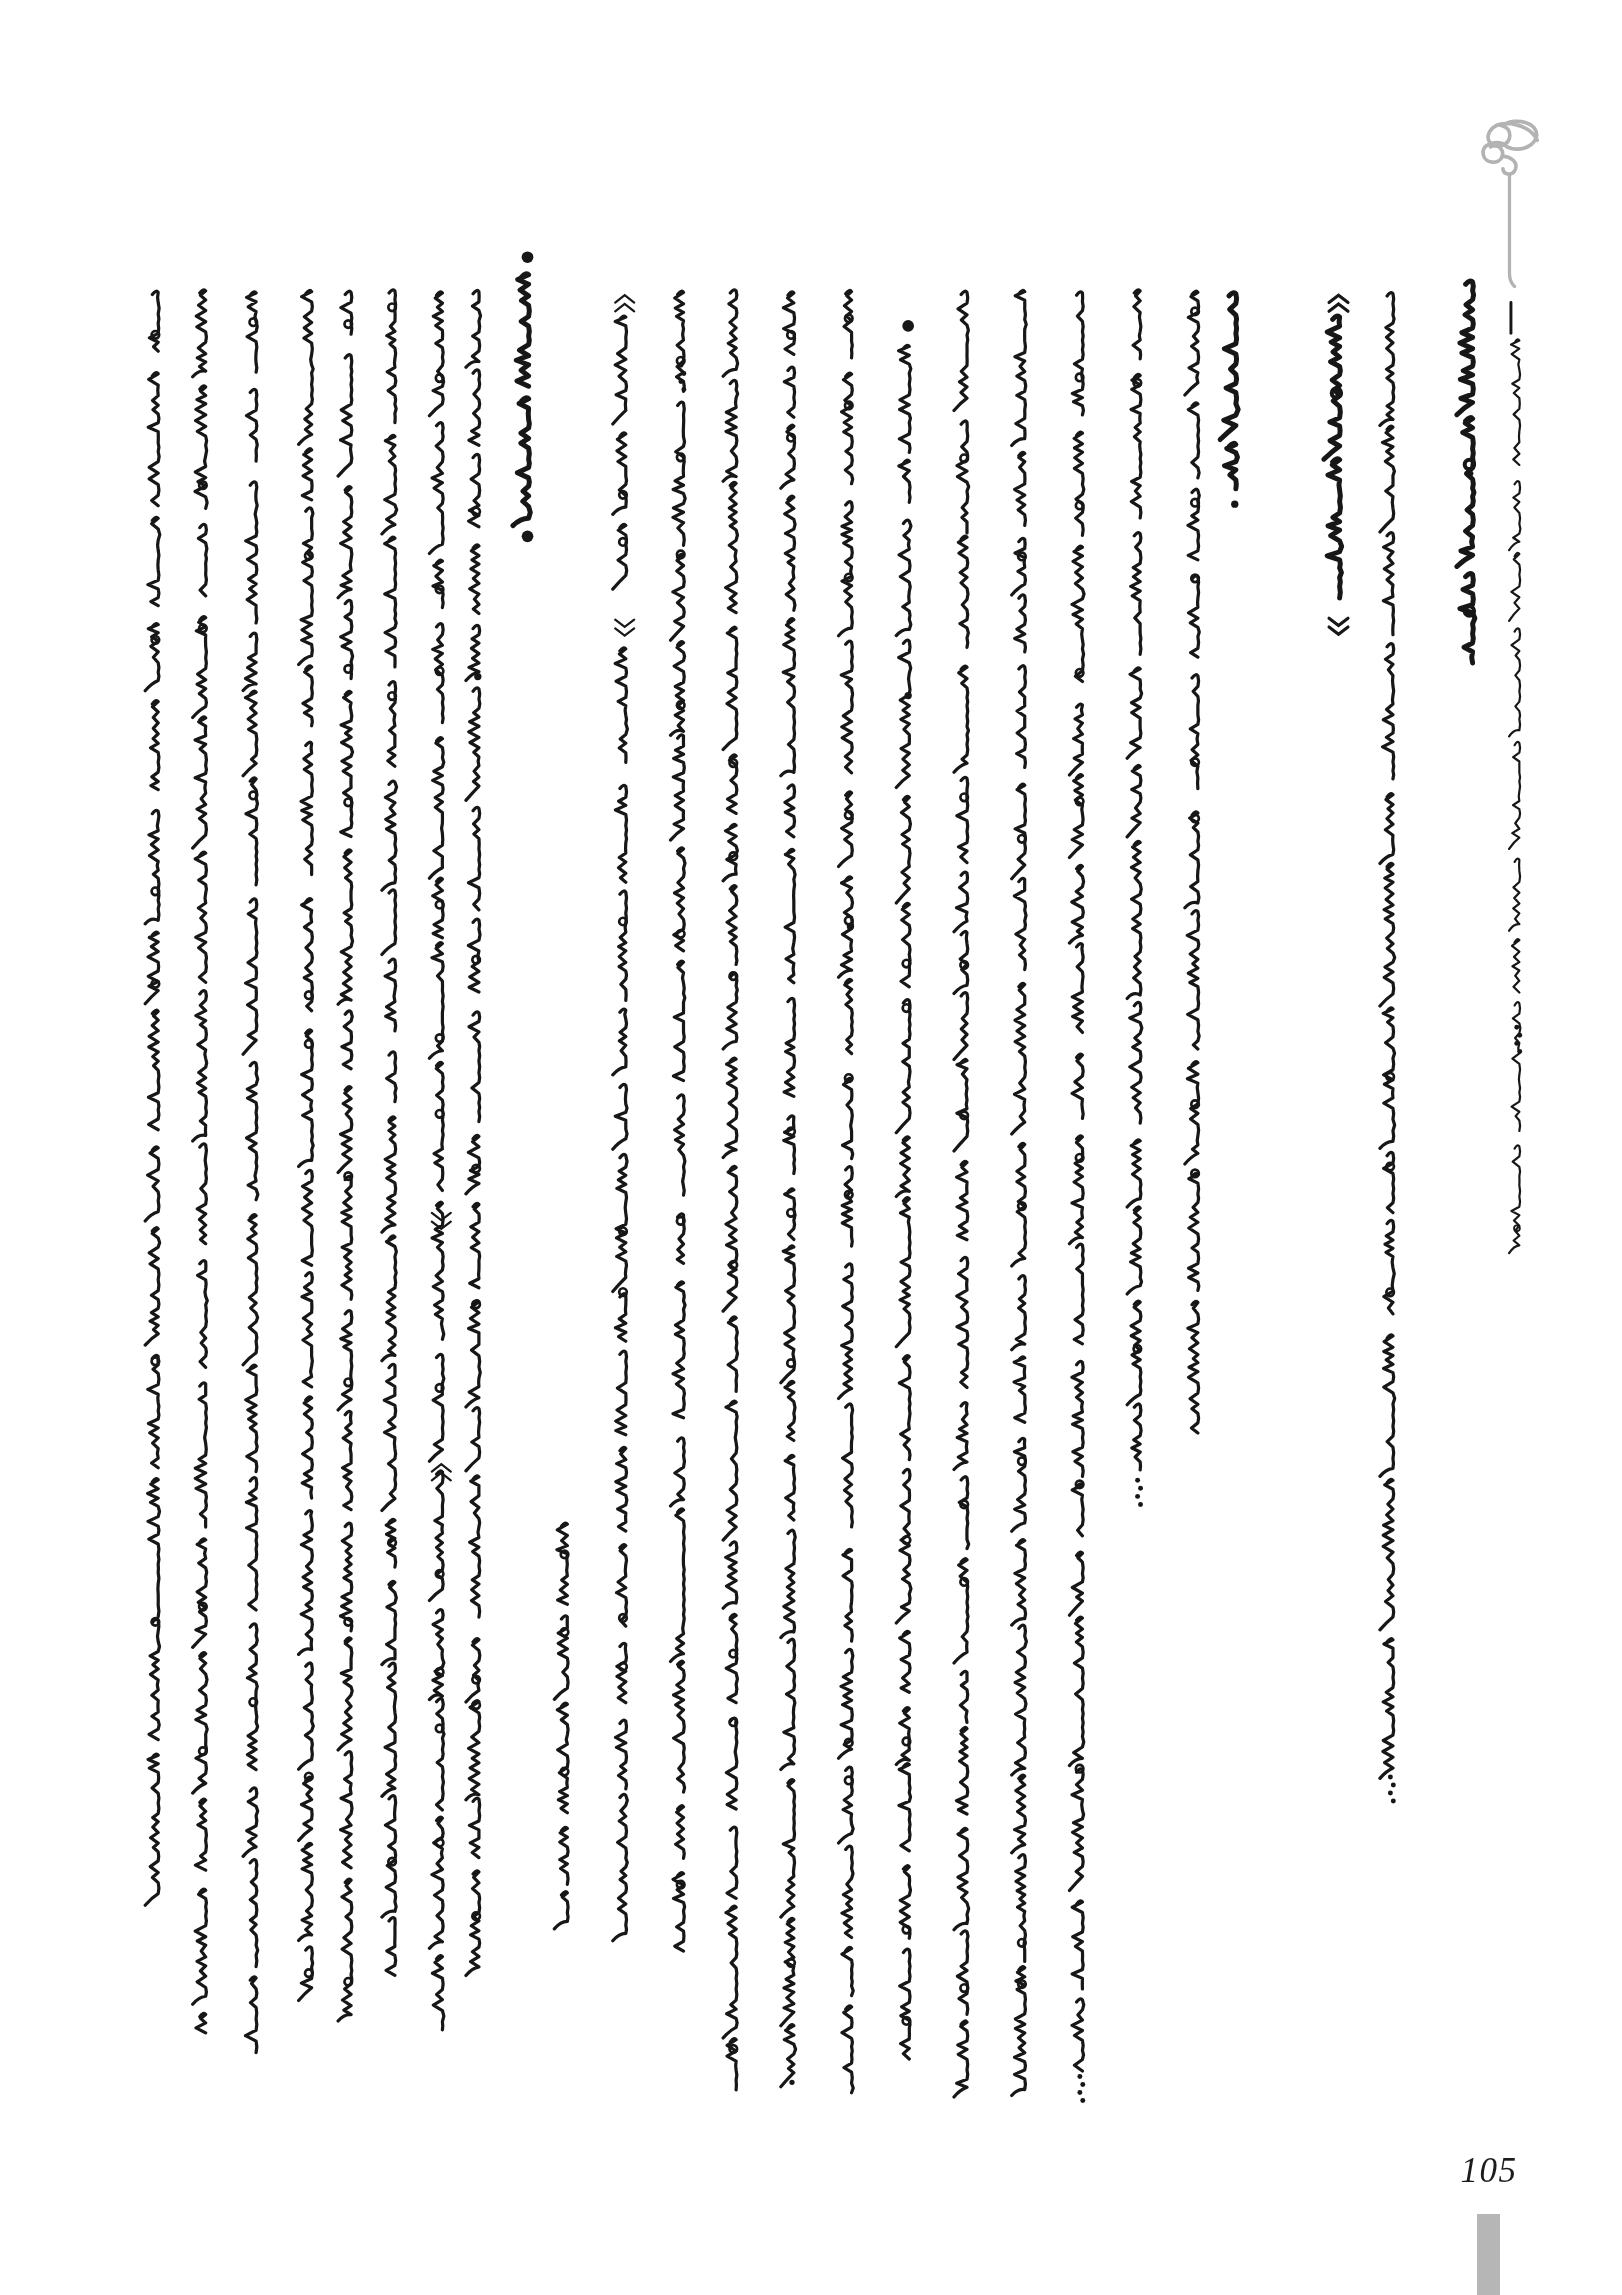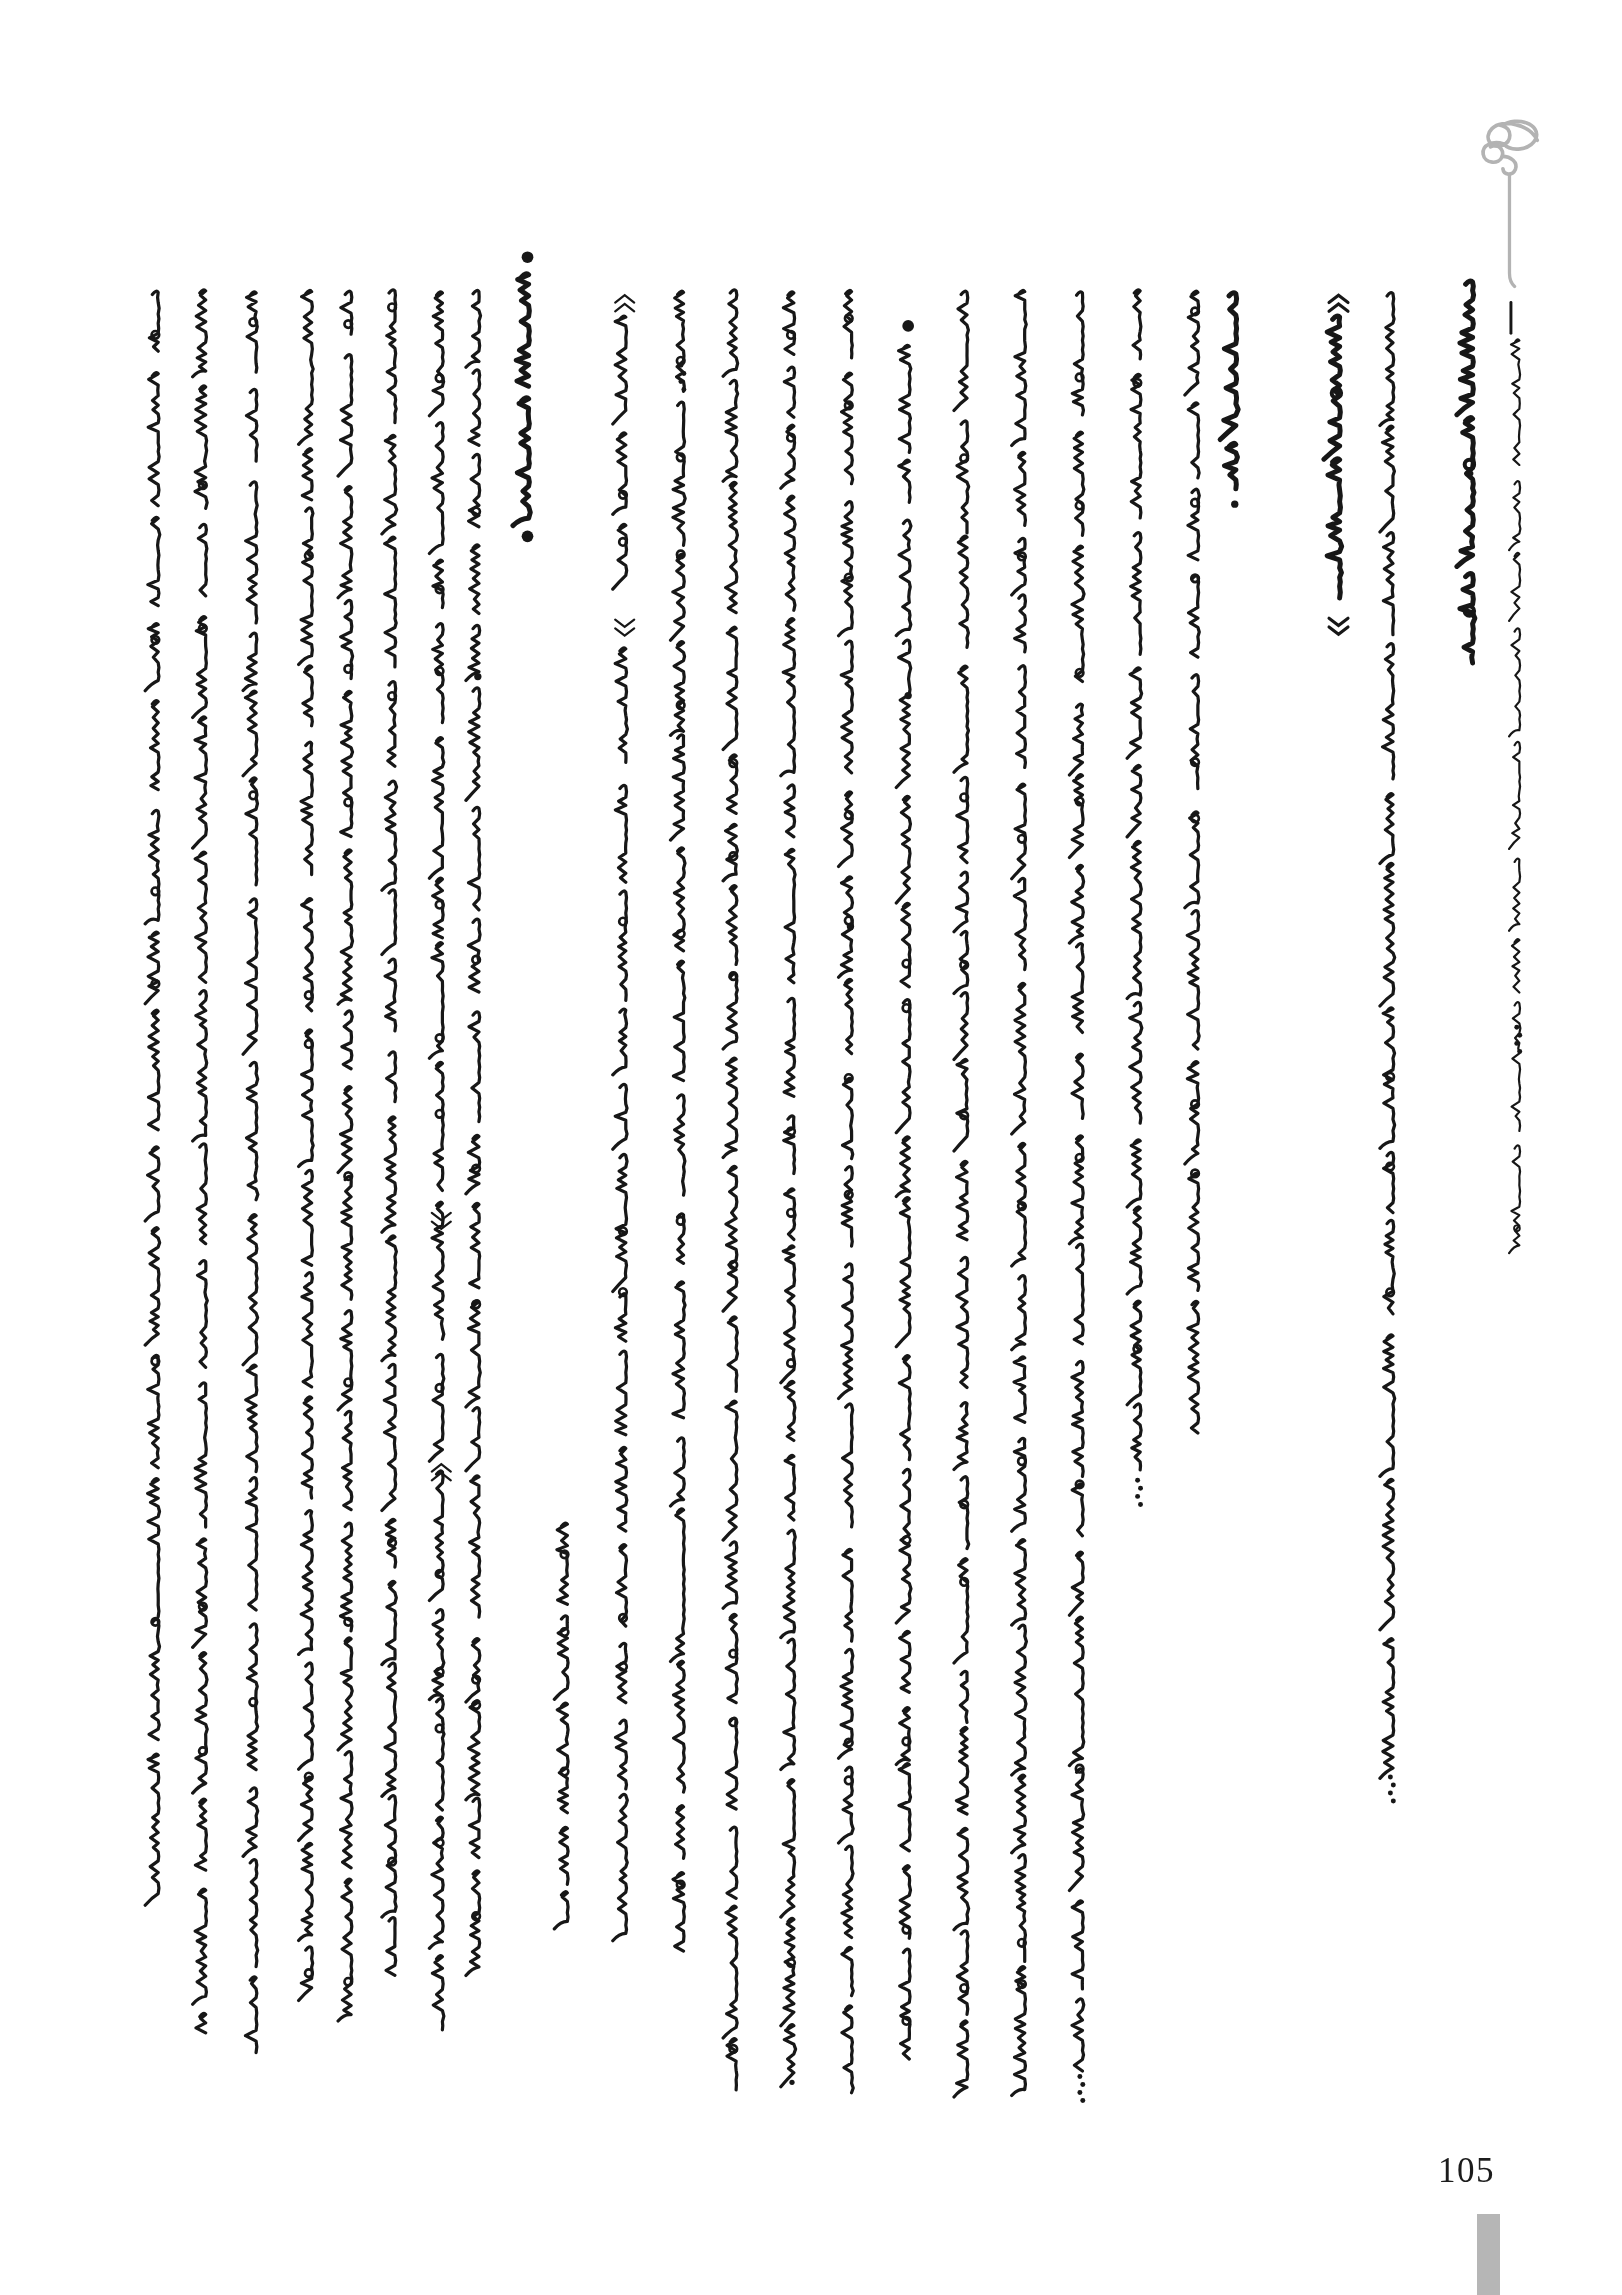--- a/index.html
+++ b/index.html
@@ -1,22 +1,22 @@
 <!DOCTYPE html>
 <html style="font-size:11.7px"><head>
 <meta charset="utf-8">
 <style>
   html,body{margin:0;padding:0;background:#ffffff;}
   body{width:1622px;height:2295px;position:relative;overflow:hidden;
        font-family:"Liberation Serif", serif;}
   .page{position:absolute;left:0;top:0;width:1622px;height:2295px;background:#ffffff;}
   #art{position:absolute;left:0;top:0;}
   .pagenum{position:absolute;left:1438px;top:2150px;width:102px;height:44px;
-           text-align:left;font-size:35px;line-height:41px;color:#1c1c1c;
-           font-family:"Liberation Serif", serif;letter-spacing:1.5px;}
+           text-align:center;font-size:35px;line-height:41px;color:#1c1c1c;
+           font-family:"Liberation Serif", serif;letter-spacing:1.5px;font-style:italic;}
   .edgebar{position:absolute;left:1477px;top:2214px;width:22.7px;height:82px;}
 </style>
 </head>
 <body>
 
 <div class="page">
   <svg id="art" width="1622" height="2295" viewBox="0 0 2220 3141">
       <g fill="none" stroke="#b3b3b3" stroke-width="5" stroke-linecap="round">
         <path d="M 2104 192 C 2094 170, 2056 162, 2042 176 C 2030 188, 2040 204, 2056 199 C 2070 194, 2070 176, 2056 172 C 2076 158, 2110 170, 2102 190 C 2094 206, 2068 208, 2058 197"></path>
         <path d="M 2058 197 C 2044 192, 2028 198, 2030 211 C 2032 224, 2052 226, 2056 214 C 2059 204, 2050 196, 2040 201"></path>

